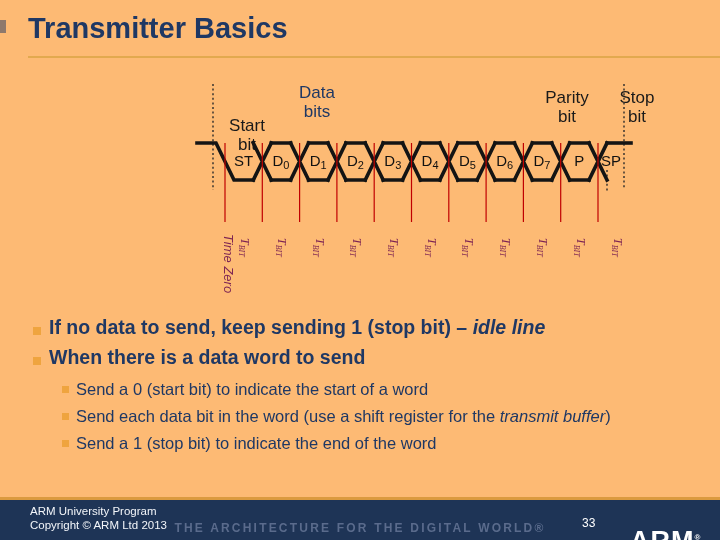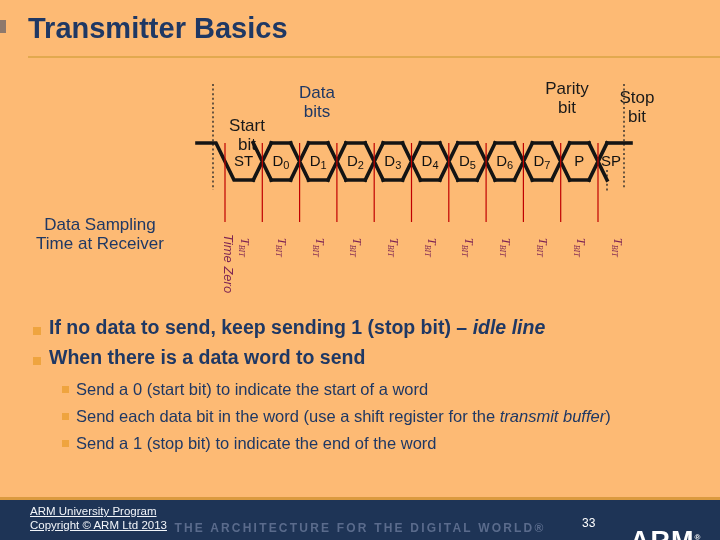--- a/index.html
+++ b/index.html
@@ -38,21 +38,21 @@
   .b1{display:flex;align-items:center;font-size:19.5px;font-weight:bold;line-height:22px;margin-bottom:8px;}
   .b1 .sq{flex:0 0 8px;width:8px;height:8px;background:#EFA43F;margin:7px 8px 0 0;}
   .b2wrap{margin-left:29px;margin-top:2px;}
   .b2{display:flex;align-items:flex-start;font-size:16.5px;font-weight:normal;line-height:27px;width:600px;}
   .b2 .sq{flex:0 0 7px;width:7px;height:7px;background:#EFA43F;margin:10px 7px 0 0;}
   .b2 .txt{width:585px;}
   .it{font-style:italic;}
   
   .footer-rule{position:absolute;left:0;top:497px;width:720px;height:3px;background:#DB9A3F;}
   .footer{position:absolute;left:0;top:500px;width:720px;height:40px;background:#1E3456;color:#fff;}
-  .fprog{position:absolute;left:30px;top:4px;font-size:11.5px;line-height:14px;color:#F2F5F9;text-decoration:underline;}
+  .fprog{position:absolute;left:30px;top:4px;font-size:11.5px;line-height:14px;color:#F2F5F9;}
   .fprog span{display:block;}
   .ftag{position:absolute;left:0;top:21px;width:720px;text-align:center;
         font-size:12px;letter-spacing:2.2px;color:#5A6B8C;font-weight:bold;}
   .fpage{position:absolute;left:582px;top:16px;font-size:12px;color:#fff;}
   .flogo{position:absolute;left:630px;top:3px;font-size:27px;font-weight:800;letter-spacing:1px;color:#fff;margin-top:23px;}
   .flogo sup{font-size:8px;vertical-align:super;}
 </style>
 </head>
 <body>
 
@@ -63,33 +63,29 @@
   <div class="title-rule"></div>
 
   <div class="dlabel" style="left:220px;top:88px;width:54px;margin-top:28px;">
     <span>Start</span>
     <span>bit</span>
   </div>
   <div class="dlabel navy" style="left:290px;top:83px;width:54px;">
     <span>Data</span>
     <span>bits</span>
   </div>
-  <div class="dlabel" style="left:538px;top:79px;width:58px;">
+  <div class="dlabel" style="left:538px;top:88px;width:58px;">
     <span>Parity</span>
     <span>bit</span>
   </div>
   <div class="dlabel" style="left:610px;top:88px;width:54px;">
     <span>Stop</span>
     <span>bit</span>
   </div>
 
-  <div class="sampling">
-    <span>Data Sampling</span>
-    <span>Time at Receiver</span>
-  </div>
 
   <svg class="wavesvg" viewBox="0 0 720 320">
 
     <line class="dotln" x1="213" y1="84" x2="213" y2="190"></line>
     <line class="dotln" x1="624" y1="84" x2="624" y2="188"></line>
     <line class="dotln" x1="607" y1="170" x2="607" y2="193"></line>
 
     <path class="wave" d="M197,143 H216 L234,180 H253.3"></path>
 
     <path class="wave" d="M253.3,143 L271.3,180 M253.3,180 L271.3,143

